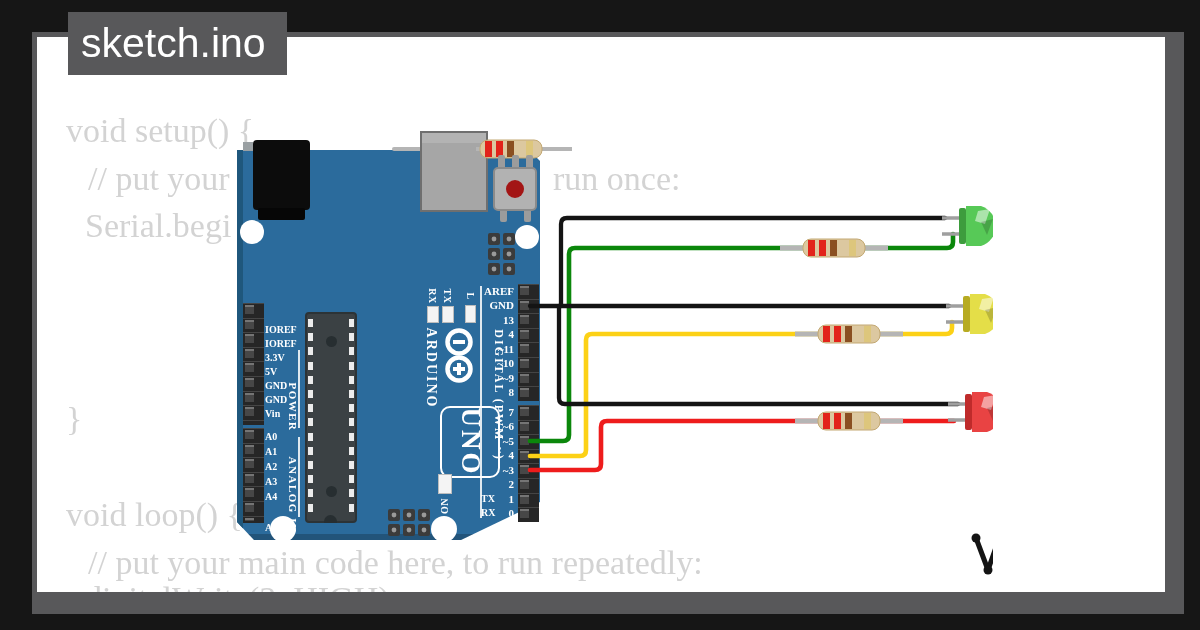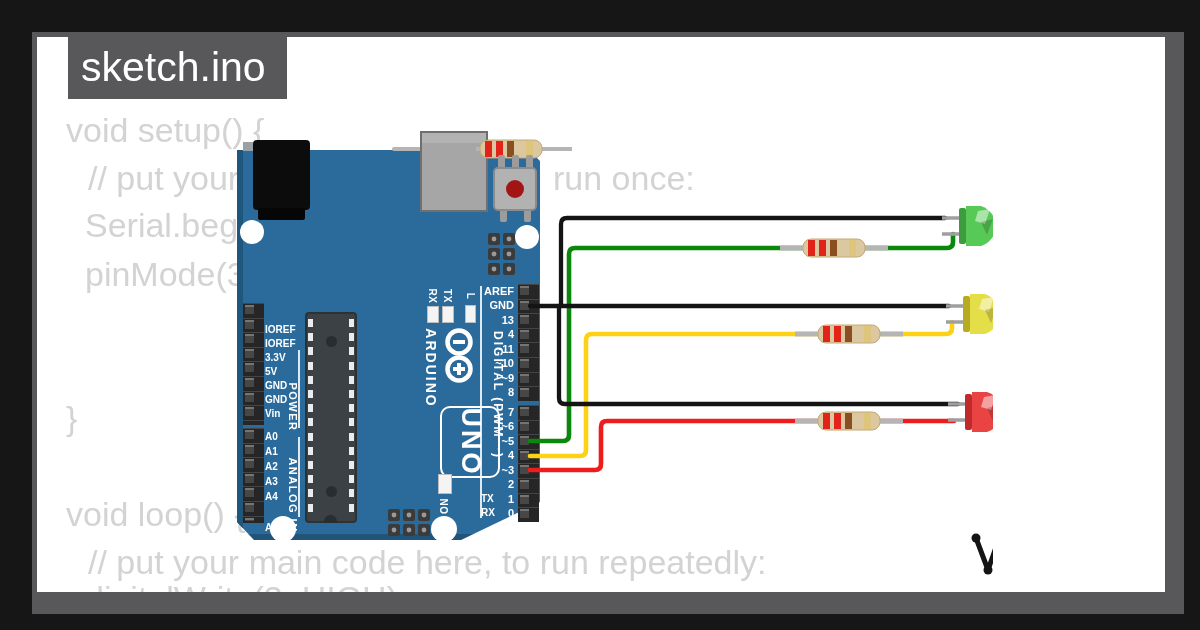--- a/index.html
+++ b/index.html
@@ -1,20 +1,20 @@
 <!DOCTYPE html>
 <html><head>
 <meta charset="utf-8">
 <style>
   html,body{margin:0;padding:0;}
   #page{position:relative;width:1200px;height:630px;background:#161616;overflow:hidden;
         font-family:"Liberation Sans",sans-serif;}
   #canvas{position:absolute;left:32px;top:32px;width:1128px;height:555px;background:#ffffff;
           border-style:solid;border-color:#58585a;border-width:5px 19px 22px 5px;}
-  #content{position:absolute;left:0;top:0;width:956px;height:555px;overflow:hidden;}
+  #content{position:absolute;left:0;top:0;width:956px;height:555px;overflow:hidden;font-family:Liberation Serif, serif;}
   .abs{position:absolute;}
   .code{position:absolute;font-size:34px;line-height:41px;color:#d3d3d3;white-space:pre;}
   .lbl{position:absolute;font-weight:bold;font-size:10px;line-height:14px;color:#fff;white-space:nowrap;}
   .pinlbl{position:absolute;left:400px;width:77px;text-align:right;font-weight:bold;font-size:11px;
           line-height:14px;color:#fff;}
   .vlbl{position:absolute;font-weight:bold;font-size:10px;color:#fff;letter-spacing:.5px;
         transform:translate(-50%,-50%) rotate(90deg);white-space:nowrap;}
   .vhead{position:absolute;font-weight:bold;font-size:11px;color:#fff;letter-spacing:1.5px;
          transform:translate(-50%,-50%) rotate(90deg);white-space:nowrap;}
   .gline{position:absolute;width:2px;background:rgba(255,255,255,.85);}
@@ -24,36 +24,35 @@
        clip-path:polygon(0 0,292px 0,303px 11px,303px 352px,224px 390px,17px 390px,0 372px);}
   .strip{position:absolute;width:21px;background:#262626;
          background-image:repeating-linear-gradient(180deg,rgba(255,255,255,.14) 0 1px,rgba(0,0,0,0) 1px 14.6px);}
   .notch{position:absolute;left:2px;top:2px;width:9px;height:96%;
          background:repeating-linear-gradient(180deg,#757575 0 2px,#474747 2px 9px,rgba(0,0,0,0) 9px 14.6px);}
   .hole{position:absolute;background:#fff;border-radius:50%;}
   .chip-pins{position:absolute;width:5px;
          background:repeating-linear-gradient(180deg,#ececec 0 8px,rgba(0,0,0,0) 8px 14.2px);}
   .smd{position:absolute;background:#f4f4f4;border:1px solid #bdbdbd;}
   .leg{position:absolute;background:#9c9c9c;border-radius:2px;}
-  #tab{position:absolute;left:68px;top:12px;width:219px;height:63px;background:#58585a;z-index:9;margin-top:24px;}
+  #tab{position:absolute;left:68px;top:12px;width:219px;height:63px;background:#58585a;z-index:9;}
   #tab span{display:block;padding-left:13px;font-size:41px;line-height:62px;color:#ffffff;}
   svg{display:block;}
 </style>
 </head>
 <body>
 <div id="page">
 
 <div id="canvas">
 <div id="content">
 
   <div class="code" style="left:29px;top:73px">void setup() {</div>
   <div class="code" style="left:51px;top:121px">// put your</div>
   <div class="code" style="left:516px;top:121px">run once:</div>
   <div class="code" style="left:48px;top:168px">Serial.begi</div>
-  <div class="code" style="left:48px;top:217px">pinMode(3</div>
   <div class="code" style="left:29px;top:361px">}</div>
   <div class="code" style="left:29px;top:457px">void loop() {</div>
   <div class="code" style="left:51px;top:505px">// put your main code here, to run repeatedly:</div>
   <div class="code" style="left:48px;top:541px">digitalWrite(3, HIGH)</div>
 
   <div class="pcb"></div>
 
   <div class="abs" style="left:206px;top:105px;width:10px;height:9px;background:#9aa0a3"></div>
   <div class="abs" style="left:216px;top:103px;width:57px;height:70px;background:#0c0c0c;border-radius:4px"></div>
   <div class="abs" style="left:221px;top:171px;width:47px;height:12px;background:#060606;border-radius:2px"></div>

